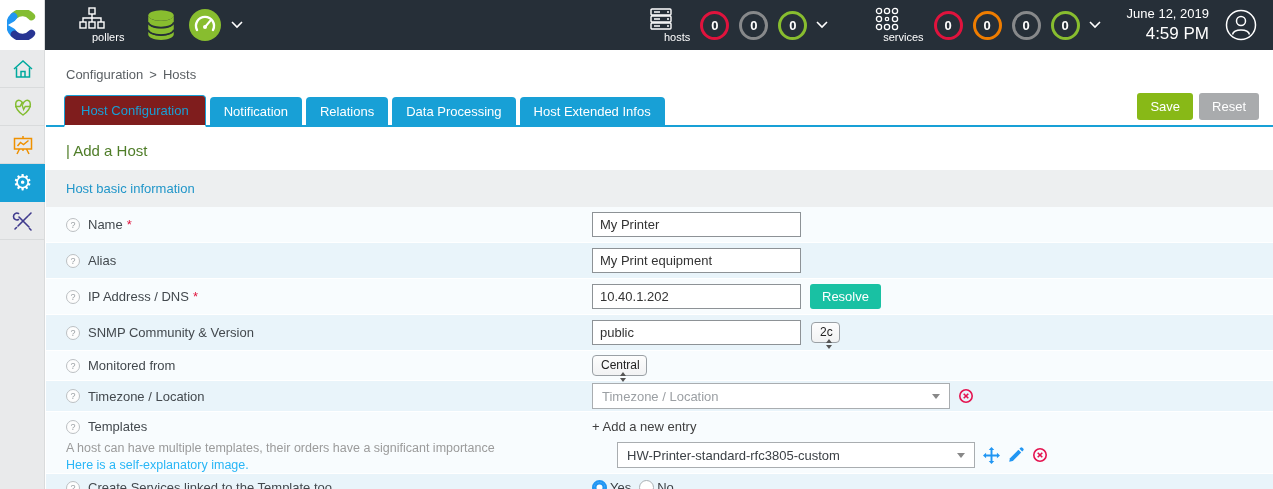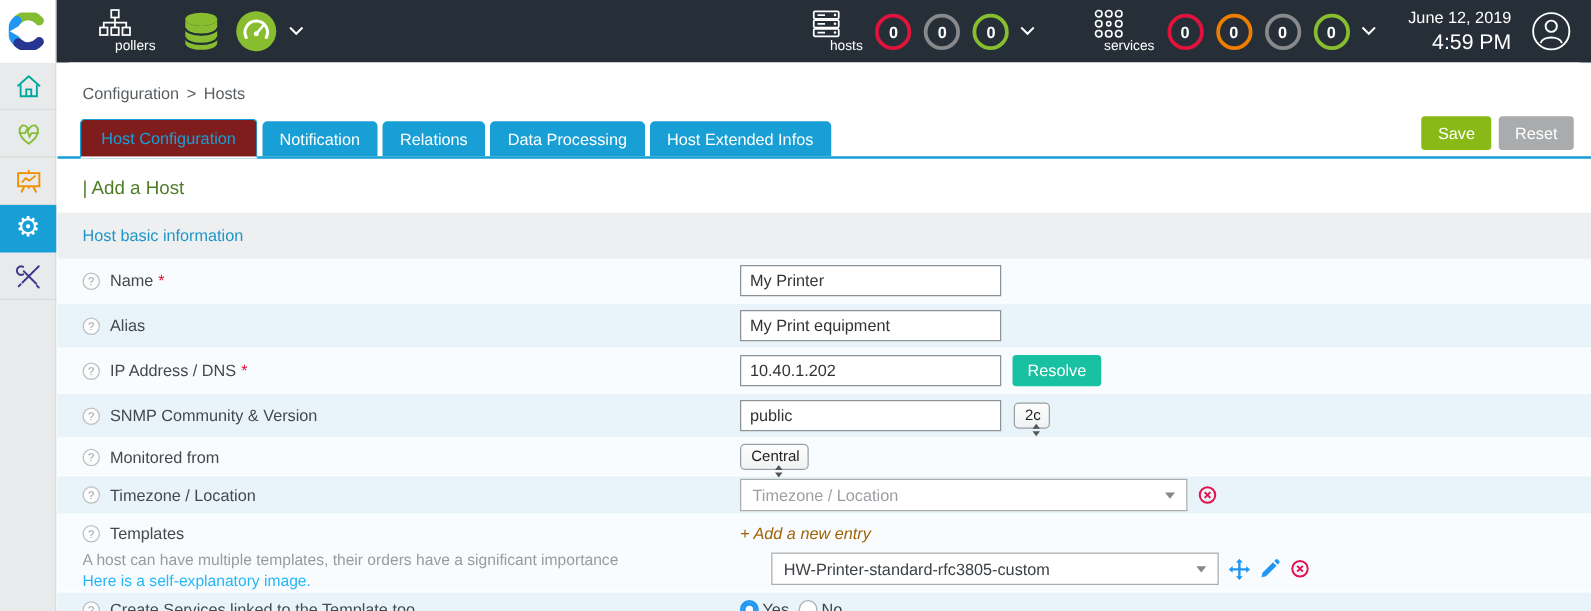--- a/index.html
+++ b/index.html
@@ -75,21 +75,21 @@
   .select2 .ph{ color:#9b9fa3; }
   .select2 .val{ color:#3c4146; }
   .darr{ width:0; height:0; border-left:4px solid transparent; border-right:4px solid transparent;
     border-top:5px solid #888; }
   .icon-btn{ display:inline-flex; margin-left:8px; cursor:pointer; }
   .tpl-left{ width:526px; flex-shrink:0; }
   .tpl-label{ display:flex; align-items:center; font-size:13px; color:#43494e; }
   .tpl-note{ color:#9b9b9b; font-size:12.5px; margin:7px 0 3px 0; }
   .tpl-link{ color:#29b6f6; font-size:12.5px; cursor:pointer; }
   .tpl-right{ display:flex; flex-direction:column; }
-  .add-entry{ font-size:13px; color:#a16207; cursor:pointer; margin-bottom:8px;font-style:italic; }
+  .add-entry{ font-size:13px; color:#404040; cursor:pointer; margin-bottom:8px; }
   .sel-row{ display:flex; align-items:center;padding-left:25px; }
   .radio-grp{ display:flex; align-items:center; font-size:13px; color:#3c4146; }
   .radio{ width:15px; height:15px; border-radius:50%; margin-right:3px; cursor:pointer; flex-shrink:0;}
   .radio.on{ background:#2196f3; border:2px solid #2196f3; box-shadow:inset 0 0 0 2.5px #2196f3, inset 0 0 0 7px #fff;
     background:radial-gradient(circle, #fff 0 2.5px, #2196f3 2.5px); }
   .radio.off{ background:#fff; border:1px solid #aab0b5; }
   .rlbl{ margin-right:8px; cursor:pointer; }
 </style>
 </head>
 <body>

